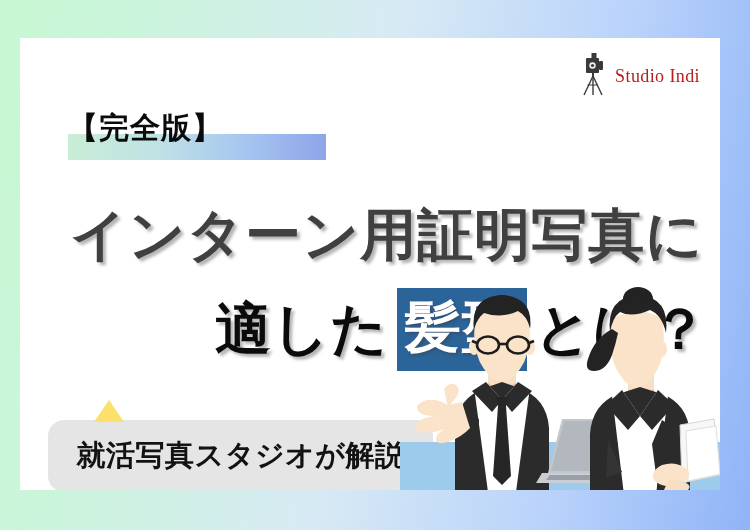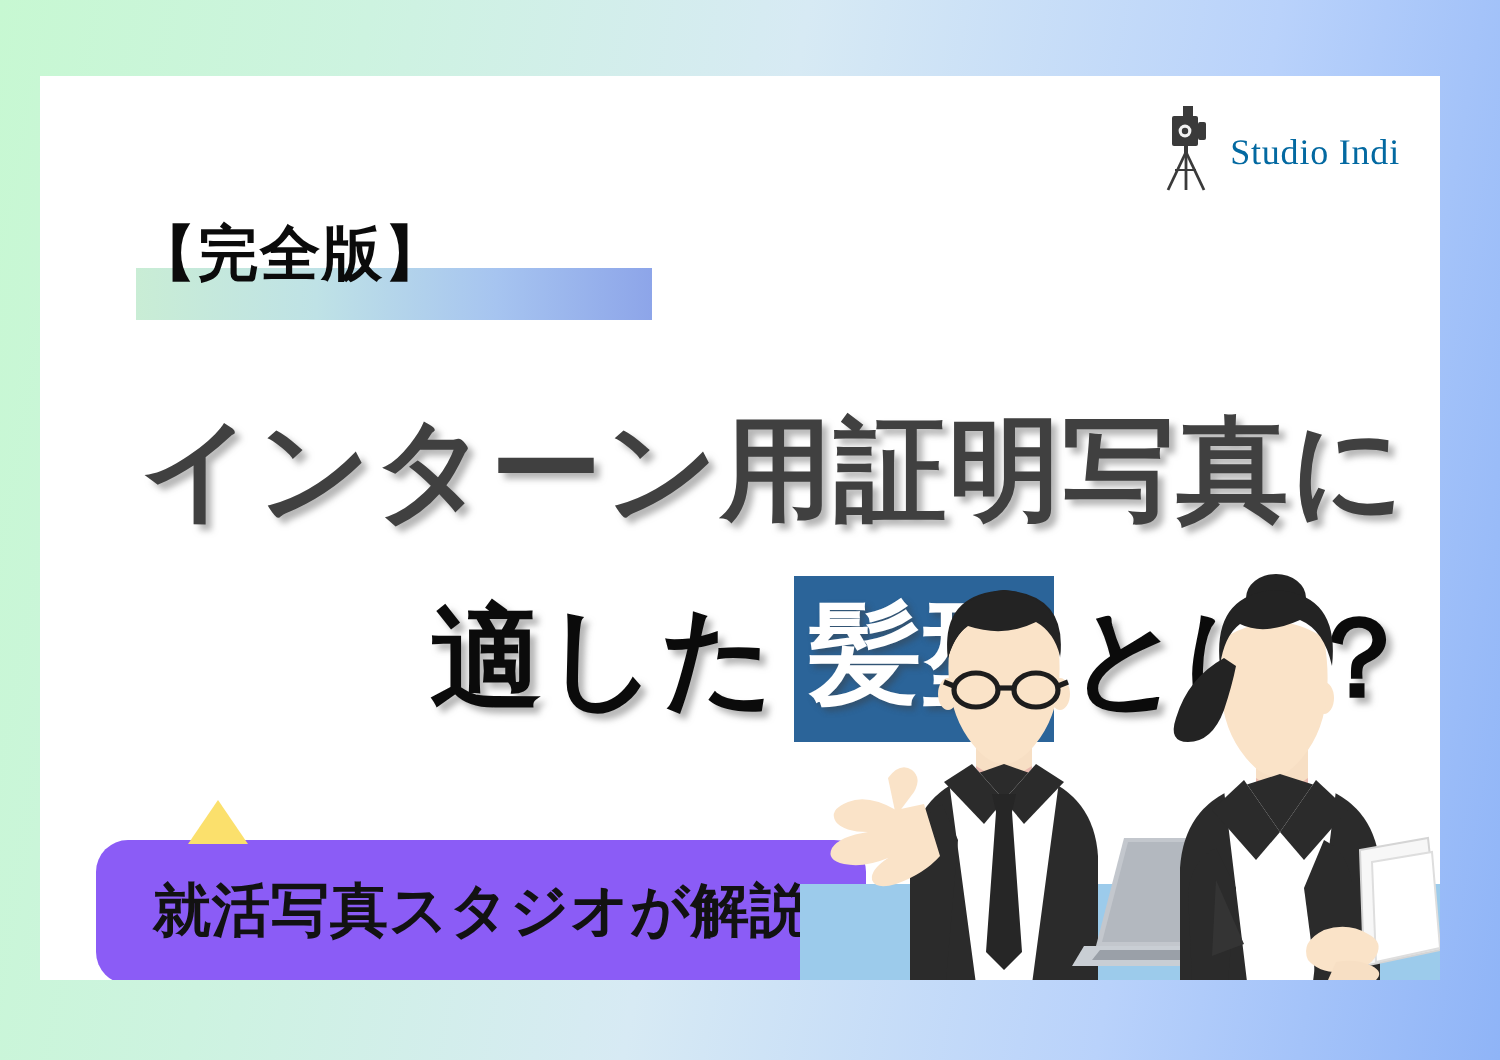--- a/index.html
+++ b/index.html
@@ -28,21 +28,21 @@
 
   
   #logo {
     position:absolute;
     right:20px; top:14px;
     display:flex; align-items:center; gap:7px;
   }
   #logo .cam-icon { display:block; }
   #logo .brand {
     font-family:"Liberation Serif","DejaVu Serif",serif;
-    font-size:18px; color:#0369a1; letter-spacing:.4px; white-space:nowrap;
+    font-size:18px; color:#b91c1c; letter-spacing:.4px; white-space:nowrap;
   }
 
   
   .jp { font-family:"DejaVu Sans","Liberation Sans",sans-serif; }
 
   #badge-line {
     position:absolute; left:48px; top:60px;
     height:62px;
   }
   #badge-hl {
@@ -77,21 +77,21 @@
     color:#ffffff;
     padding:2px 8px 5px 8px;
     margin:0 8px;
     text-shadow:2px 2px 3px rgba(60,60,60,.45);
   }
 
   
   #bubble {
     position:absolute; left:28px; top:382px;
     width:385px; height:72px;
-    background:#8b5cf6;
+    background:#e5e5e5;
     border-radius:16px;
     display:flex; align-items:center; justify-content:center;
   }
   #bubble-tail {
     position:absolute; left:46px; top:-20px;
     width:0; height:0;
     border-left:15px solid transparent;
     border-right:15px solid transparent;
     border-bottom:22px solid #fbe06c;
   }

